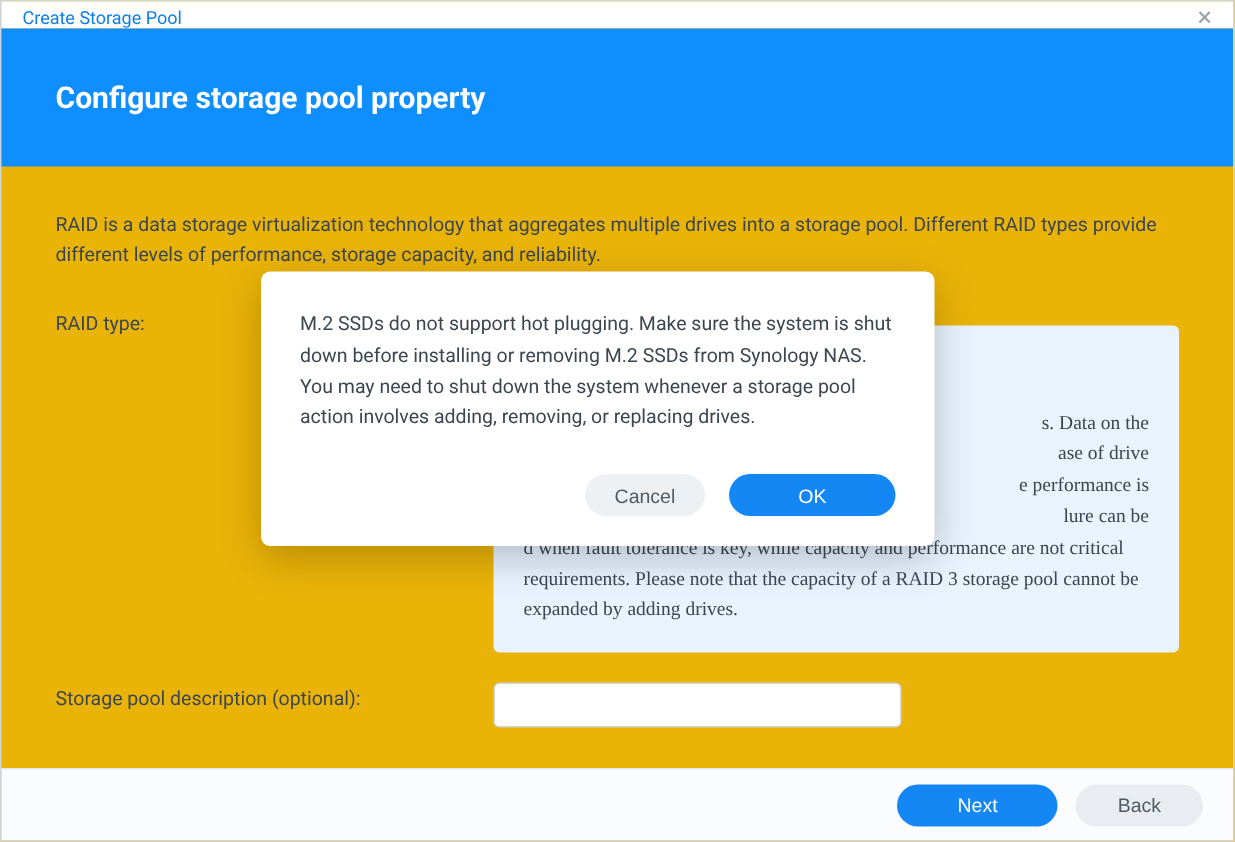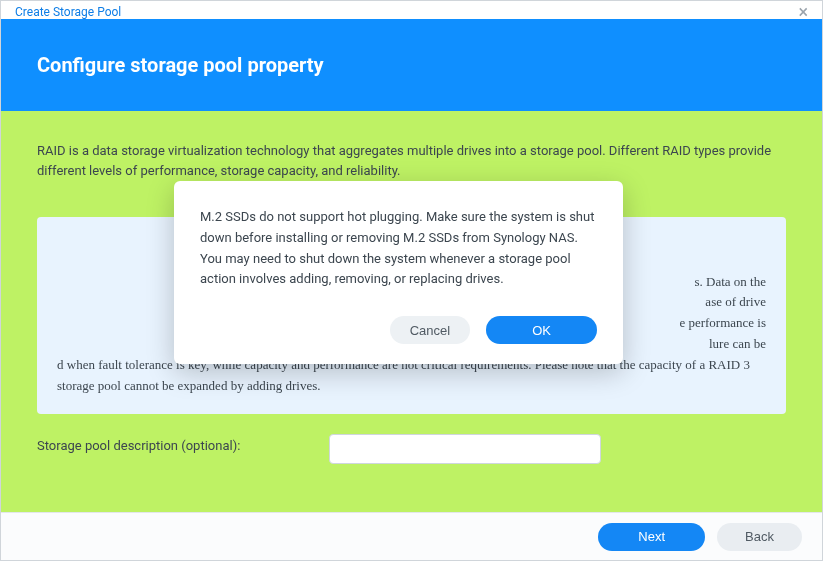--- a/index.html
+++ b/index.html
@@ -9,21 +9,21 @@
       height: 561px;
       position: relative;
       background: #fff;
       overflow: hidden;
     }
     .window {
       width: 823px;
       height: 561px;
       position: relative;
       border: 1px solid #d0d5da;
-      background: #bef264;
+      background: #eab308;
     }
     .titlebar {
       height: 18px;
       background: #fff;
       padding: 4px 14px 0;
       display: flex;
       justify-content: space-between;
       align-items: center;
       font-size: 12px;
       color: #0f7ee6;
@@ -127,20 +127,21 @@
   </div>
 
   <div class="header">
     <div class="header-title">Configure storage pool property</div>
   </div>
 
   <div class="body">
     <div class="intro">RAID is a data storage virtualization technology that aggregates multiple drives into a storage pool. Different RAID types provide different levels of performance, storage capacity, and reliability.</div>
 
     <div class="row">
+      <div class="label-col">RAID type:</div>
       <div class="field-col">
         <div class="raid-box">
           <div class="raid-heading">
             <span style="visibility:hidden">x</span>
             <span>used - 1</span>
           </div>
           <div style="text-align:right;">s. Data on the</div>
           <div style="text-align:right;">ase of drive</div>
           <div style="text-align:right;">e performance is</div>
           <div style="text-align:right;">lure can be</div>

